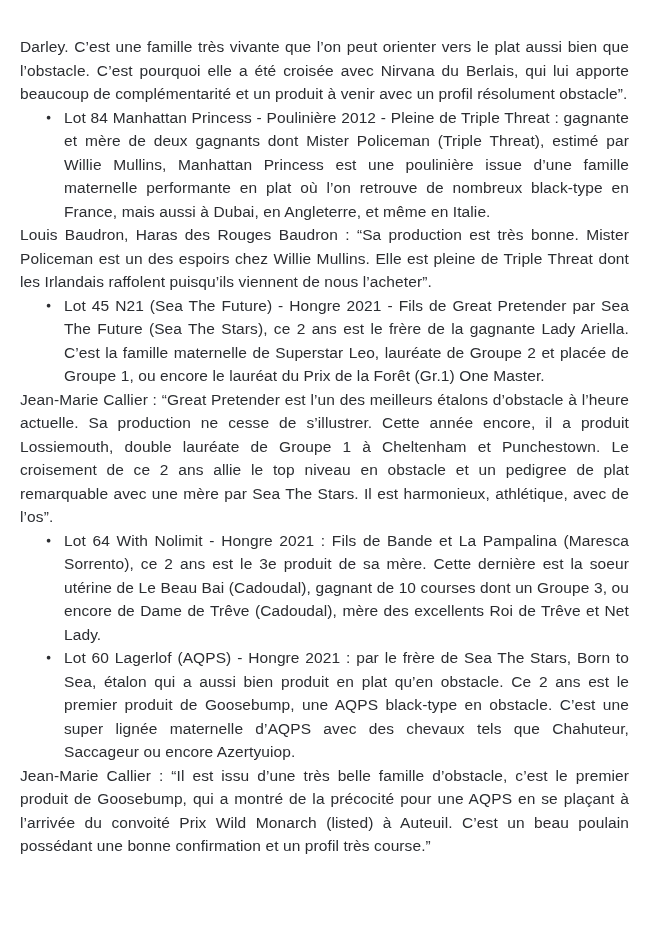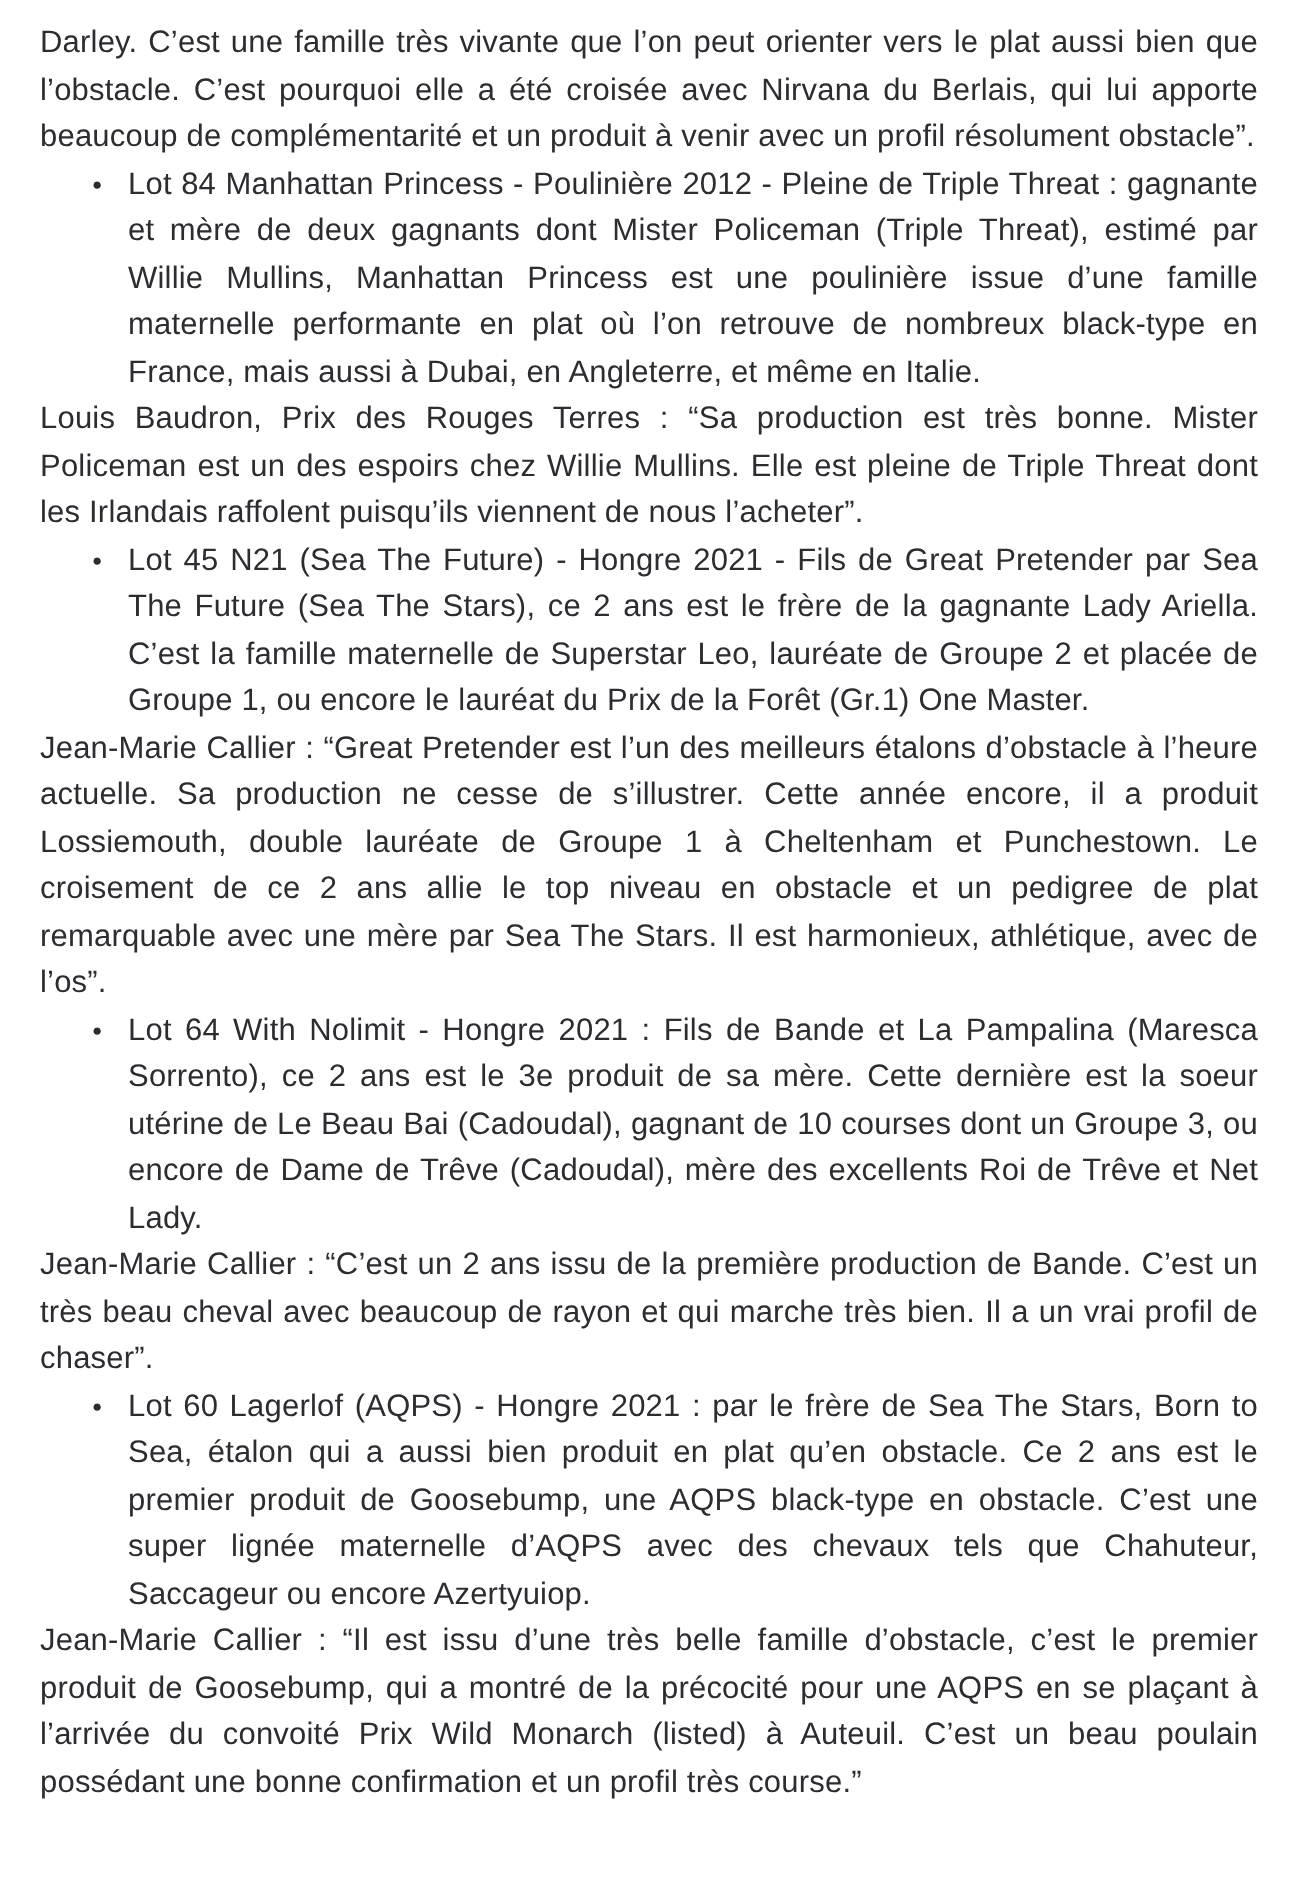--- a/index.html
+++ b/index.html
@@ -15,20 +15,21 @@
   .doc {
     box-sizing: border-box;
     width: 650px;
     padding: 10px 21px 0 20px;
     font-family: "Liberation Sans", sans-serif;
     font-size: 15.5px;
     line-height: 23.5px;
     color: #2b2d31;
     text-align: justify;
     letter-spacing: 0.1px;
+    margin-top: 25px;
   }
   .para {
     margin: 0;
   }
   .gap-before {
     margin-top: 23.5px;
   }
   .bullet-item {
     display: flex;
     margin: 0;
@@ -51,30 +52,29 @@
 </head>
 <body>
 
 <div class="doc">
   <div>
       <p class="para"><span class="seg-normal">Darley. C’est une famille très vivante que l’on peut orienter vers le plat aussi bien que l’obstacle. C’est pourquoi elle a été croisée avec Nirvana du Berlais, qui lui apporte beaucoup de complémentarité et un produit à venir avec un profil résolument obstacle”.</span></p>
       <div class="bullet-item gap-before">
         <span class="bullet-marker">●</span>
         <span class="bullet-content"><span class="seg-bold">Lot 84 Manhattan Princess - Poulinière 2012 - Pleine de Triple Threat :</span><span class="seg-normal"> gagnante et mère de deux gagnants dont Mister Policeman (Triple Threat), estimé par Willie Mullins, Manhattan Princess est une poulinière issue d’une famille maternelle performante en plat où l’on retrouve de nombreux black-type en France, mais aussi à Dubai, en Angleterre, et même en Italie.</span></span>
       </div>
-      <p class="para"><span class="seg-bold">Louis Baudron, Prix des Rouges Terres</span><span class="seg-normal"> : “Sa production est très bonne. Mister Policeman est un des espoirs chez Willie Mullins. Elle est pleine de Triple Threat dont les Irlandais raffolent puisqu’ils viennent de nous l’acheter”.</span></p>
+      <p class="para"><span class="seg-bold">Louis Baudron, Haras des Rouges Baudron</span><span class="seg-normal"> : “Sa production est très bonne. Mister Policeman est un des espoirs chez Willie Mullins. Elle est pleine de Triple Threat dont les Irlandais raffolent puisqu’ils viennent de nous l’acheter”.</span></p>
       <div class="bullet-item gap-before">
         <span class="bullet-marker">●</span>
         <span class="bullet-content"><span class="seg-bold">Lot 45 N21 (Sea The Future) - Hongre 2021 -</span><span class="seg-normal"> Fils de Great Pretender par Sea The Future (Sea The Stars), ce 2 ans est le frère de la gagnante Lady Ariella. C’est la famille maternelle de Superstar Leo, lauréate de Groupe 2 et placée de Groupe 1, ou encore le lauréat du Prix de la Forêt (Gr.1) One Master.</span></span>
       </div>
       <p class="para"><span class="seg-bold">Jean-Marie Callier</span><span class="seg-normal"> : “Great Pretender est l’un des meilleurs étalons d’obstacle à l’heure actuelle. Sa production ne cesse de s’illustrer. Cette année encore, il a produit Lossiemouth, double lauréate de Groupe 1 à Cheltenham et Punchestown. Le croisement de ce 2 ans allie le top niveau en obstacle et un pedigree de plat remarquable avec une mère par Sea The Stars. Il est harmonieux, athlétique, avec de l’os”.</span></p>
       <div class="bullet-item gap-before">
         <span class="bullet-marker">●</span>
         <span class="bullet-content"><span class="seg-bold">Lot 64 With Nolimit - Hongre 2021 :</span><span class="seg-normal"> Fils de Bande et La Pampalina (Maresca Sorrento), ce 2 ans est le 3e produit de sa mère. Cette dernière est la soeur utérine de Le Beau Bai (Cadoudal), gagnant de 10 courses dont un Groupe 3, ou encore de Dame de Trêve (Cadoudal), mère des excellents Roi de Trêve et Net Lady.</span></span>
       </div>
-      <p class="para"><span class="seg-bold">Jean-Marie Callier</span><span class="seg-normal"> : “C’est un 2 ans issu de la première production de Bande. C’est un très beau cheval avec beaucoup de rayon et qui marche très bien. Il a un vrai profil de chaser”.</span></p>
       <div class="bullet-item gap-before">
         <span class="bullet-marker">●</span>
         <span class="bullet-content"><span class="seg-bold">Lot 60 Lagerlof (AQPS) - Hongre 2021</span><span class="seg-normal"> :  par le frère de Sea The Stars, Born to Sea, étalon qui a aussi bien produit en plat qu’en obstacle. Ce 2 ans est le premier produit de Goosebump, une AQPS black-type en obstacle. C’est une super lignée maternelle d’AQPS avec des chevaux tels que Chahuteur, Saccageur ou encore Azertyuiop.</span></span>
       </div>
       <p class="para"><span class="seg-bold">Jean-Marie Callier</span><span class="seg-normal"> : “Il est issu d’une très belle famille d’obstacle, c’est le premier produit de Goosebump, qui a montré de la précocité pour une AQPS en se plaçant à l’arrivée du convoité Prix Wild Monarch (listed) à Auteuil. C’est un beau poulain possédant une bonne confirmation et un profil très course.”</span></p>
     </div>
 </div>
 
 </body></html>

